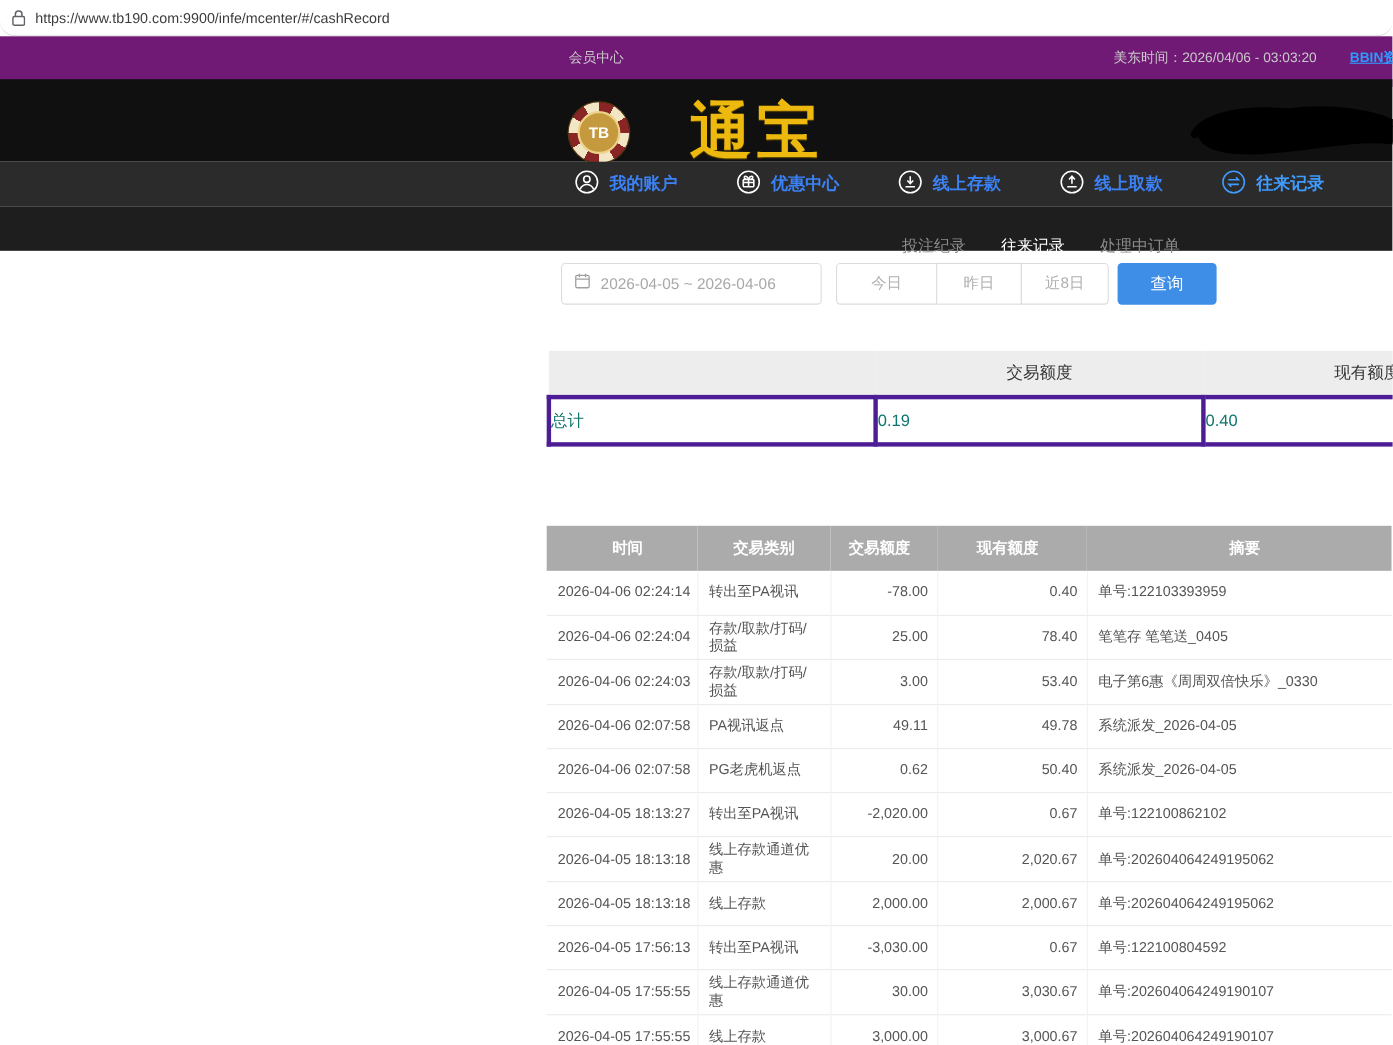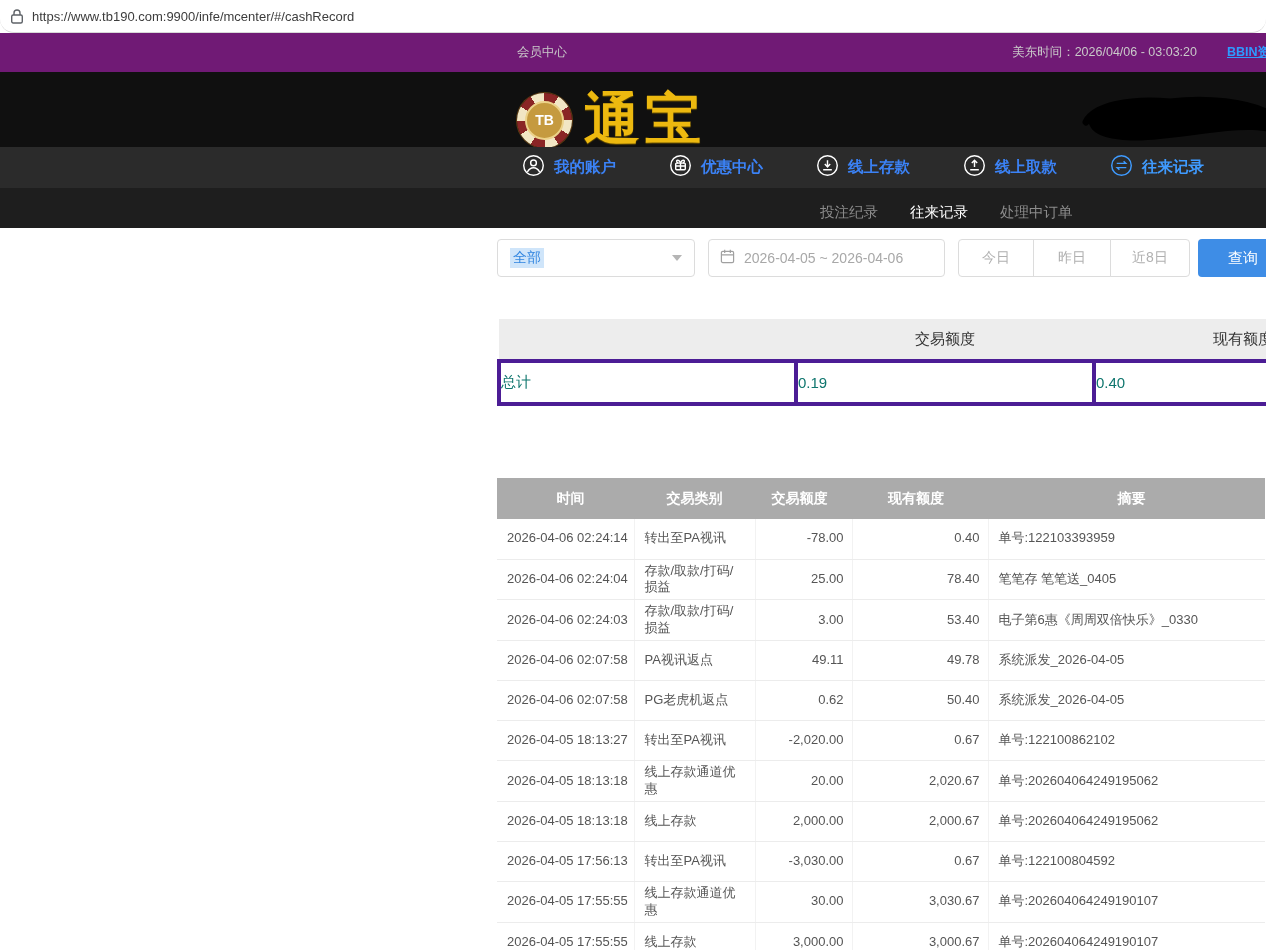--- a/index.html
+++ b/index.html
@@ -18,61 +18,61 @@
 
   
   .topbar { top:33px; height:46px; background:#701a75; }
   .member-center { position:absolute; left:517px; top:0; line-height:39px; font-size:12.5px; color:#c9c9c9; }
   .us-time { position:absolute; right:69px; top:0; line-height:39px; font-size:12.5px; color:#c9c9c9; }
   .bbin-link { position:absolute; left:1227px; top:0; line-height:39px; font-size:12.5px; font-weight:bold;
     color:#2e9aff; text-decoration:underline; white-space:nowrap; cursor:pointer; }
 
   
   .logo-band { top:72px; height:75px; background:#101010; }
-  .logo-wrap { position:absolute; left:517px; top:10px; display:flex; align-items:center; }
+  .logo-wrap { position:absolute; left:517px; top:10px; display:flex; align-items:center;gap:43px; }
   .chip { position:relative; width:55px; height:55px; border-radius:50%;
     background:repeating-conic-gradient(#8a2525 0deg 30deg, #f2e6c4 30deg 60deg);
     box-shadow:0 0 0 1px #5b3a10; }
   .chip-core { position:absolute; inset:8px; border-radius:50%; background:#c59a3f;
     border:2px solid #ecd28a; display:flex; align-items:center; justify-content:center;
     color:#fff; font-size:14px; font-weight:bold; }
   .logo-text { margin-left:12px; font-family:"DejaVu Serif","Liberation Serif",serif;
     font-size:56px; font-weight:bold; color:#edb90f; letter-spacing:5px; text-shadow:0 1px 1px #6b5200; }
   .scribble { position:absolute; left:1080px; top:22px; }
 
   
   .navbar { top:147px; height:41px; background:#2b2b2b; }
   .nav-items { position:absolute; left:522px; top:0; height:41px; display:flex; align-items:center; gap:53px; }
   .nav-item { display:flex; align-items:center; gap:9px; color:#3b82f6; font-size:15.5px; font-weight:bold;
     cursor:pointer; white-space:nowrap; }
   .nav-item.active { color:#3f9bff; }
 
   
   .subnav { top:188px; height:40px; background:#1e1e1e; }
-  .subnav-items { position:absolute; left:820px; top:4px; height:40px; display:flex; gap:32px; }
+  .subnav-items { position:absolute; left:820px; top:16px; height:40px; display:flex; gap:32px; }
   .subnav-item { line-height:40px; font-size:14.5px; color:#8c8c8c; cursor:pointer; position:relative; white-space:nowrap; }
   .subnav-item.active { color:#fff; }
   .subnav-item.active::after { content:""; position:absolute; left:0; right:0; bottom:0; height:2px; background:#fff; }
 
   
   .content { position:absolute; top:228px; left:497px; width:900px; }
   .filter-row { margin-top:11px; display:flex; align-items:center; height:38px; }
   .select-box { width:198px; height:38px; border:1px solid #dcdcdc; border-radius:4px; background:#fff;
     display:flex; align-items:center; justify-content:space-between; padding:0 12px; cursor:pointer; }
   .select-tag { font-size:14px; color:#3286e0; background:#cfe5fa; padding:1px 3px; }
   .caret { width:0; height:0; border-left:5px solid transparent; border-right:5px solid transparent;
     border-top:6px solid #b5b5b5; }
   .date-box { margin-left:13px; width:237px; height:38px; border:1px solid #dcdcdc; border-radius:4px;
     background:#fff; display:flex; align-items:center; padding:16px 11px; gap:9px; cursor:pointer; }
   .date-text { font-size:14px; color:#a8a8a8; white-space:nowrap; }
   .btn-group { margin-left:13px; display:flex; }
   .range-btn { height:38px; background:#fff; border:1px solid #dcdcdc; color:#b0b0b0; font-size:14px;
     cursor:pointer; font-family:inherit; }
   .range-btn + .range-btn { margin-left:-1px; }
-  .range-btn.first { width:76px; border-radius:4px 0 0 4px;text-align:center; }
+  .range-btn.first { width:92px; border-radius:4px 0 0 4px;text-align:center; }
   .range-btn.mid { width:78px; }
   .range-btn.last { width:80px; border-radius:0 4px 4px 0; }
   .search-btn { margin-left:8px; width:90px; height:38px; background:#3e8de6; border:none; border-radius:4px;
     color:#fff; font-size:15px; cursor:pointer; font-family:inherit; }
 
   
   .summary-table { margin-top:42px; width:893px; border-collapse:collapse; table-layout:fixed; }
   .summary-table th { background:#ededed; height:42px; font-size:15px; font-weight:normal; color:#333; text-align:center; }
   .summary-table td { height:43px; font-size:15px; color:#0f766e; 
     border:4px solid #4c1d95; background:#fff; }
@@ -171,24 +171,20 @@
   <div class="subnav-items">
     <div class="subnav-item">投注纪录</div>
     <div class="subnav-item active">往来记录</div>
     <div class="subnav-item">处理中订单</div>
   </div>
 </div>
 
 <div class="content">
 
   <div class="filter-row">
-    <div class="select-box">
-      <span class="select-tag">全部</span>
-      <span class="caret"></span>
-    </div>
     <div class="date-box">
       <span>
         <svg width="15" height="15" viewBox="0 0 16 16">
             <rect x="1.5" y="2.5" width="13" height="12" rx="1.5" fill="none" stroke="#a0a0a0" stroke-width="1.3"></rect>
             <path d="M1.5 6.2h13M5 0.8v3.4M11 0.8v3.4" stroke="#a0a0a0" stroke-width="1.3"></path>
           </svg>
       </span>
       <span class="date-text">2026-04-05 ~ 2026-04-06</span>
     </div>
     <div class="btn-group">

